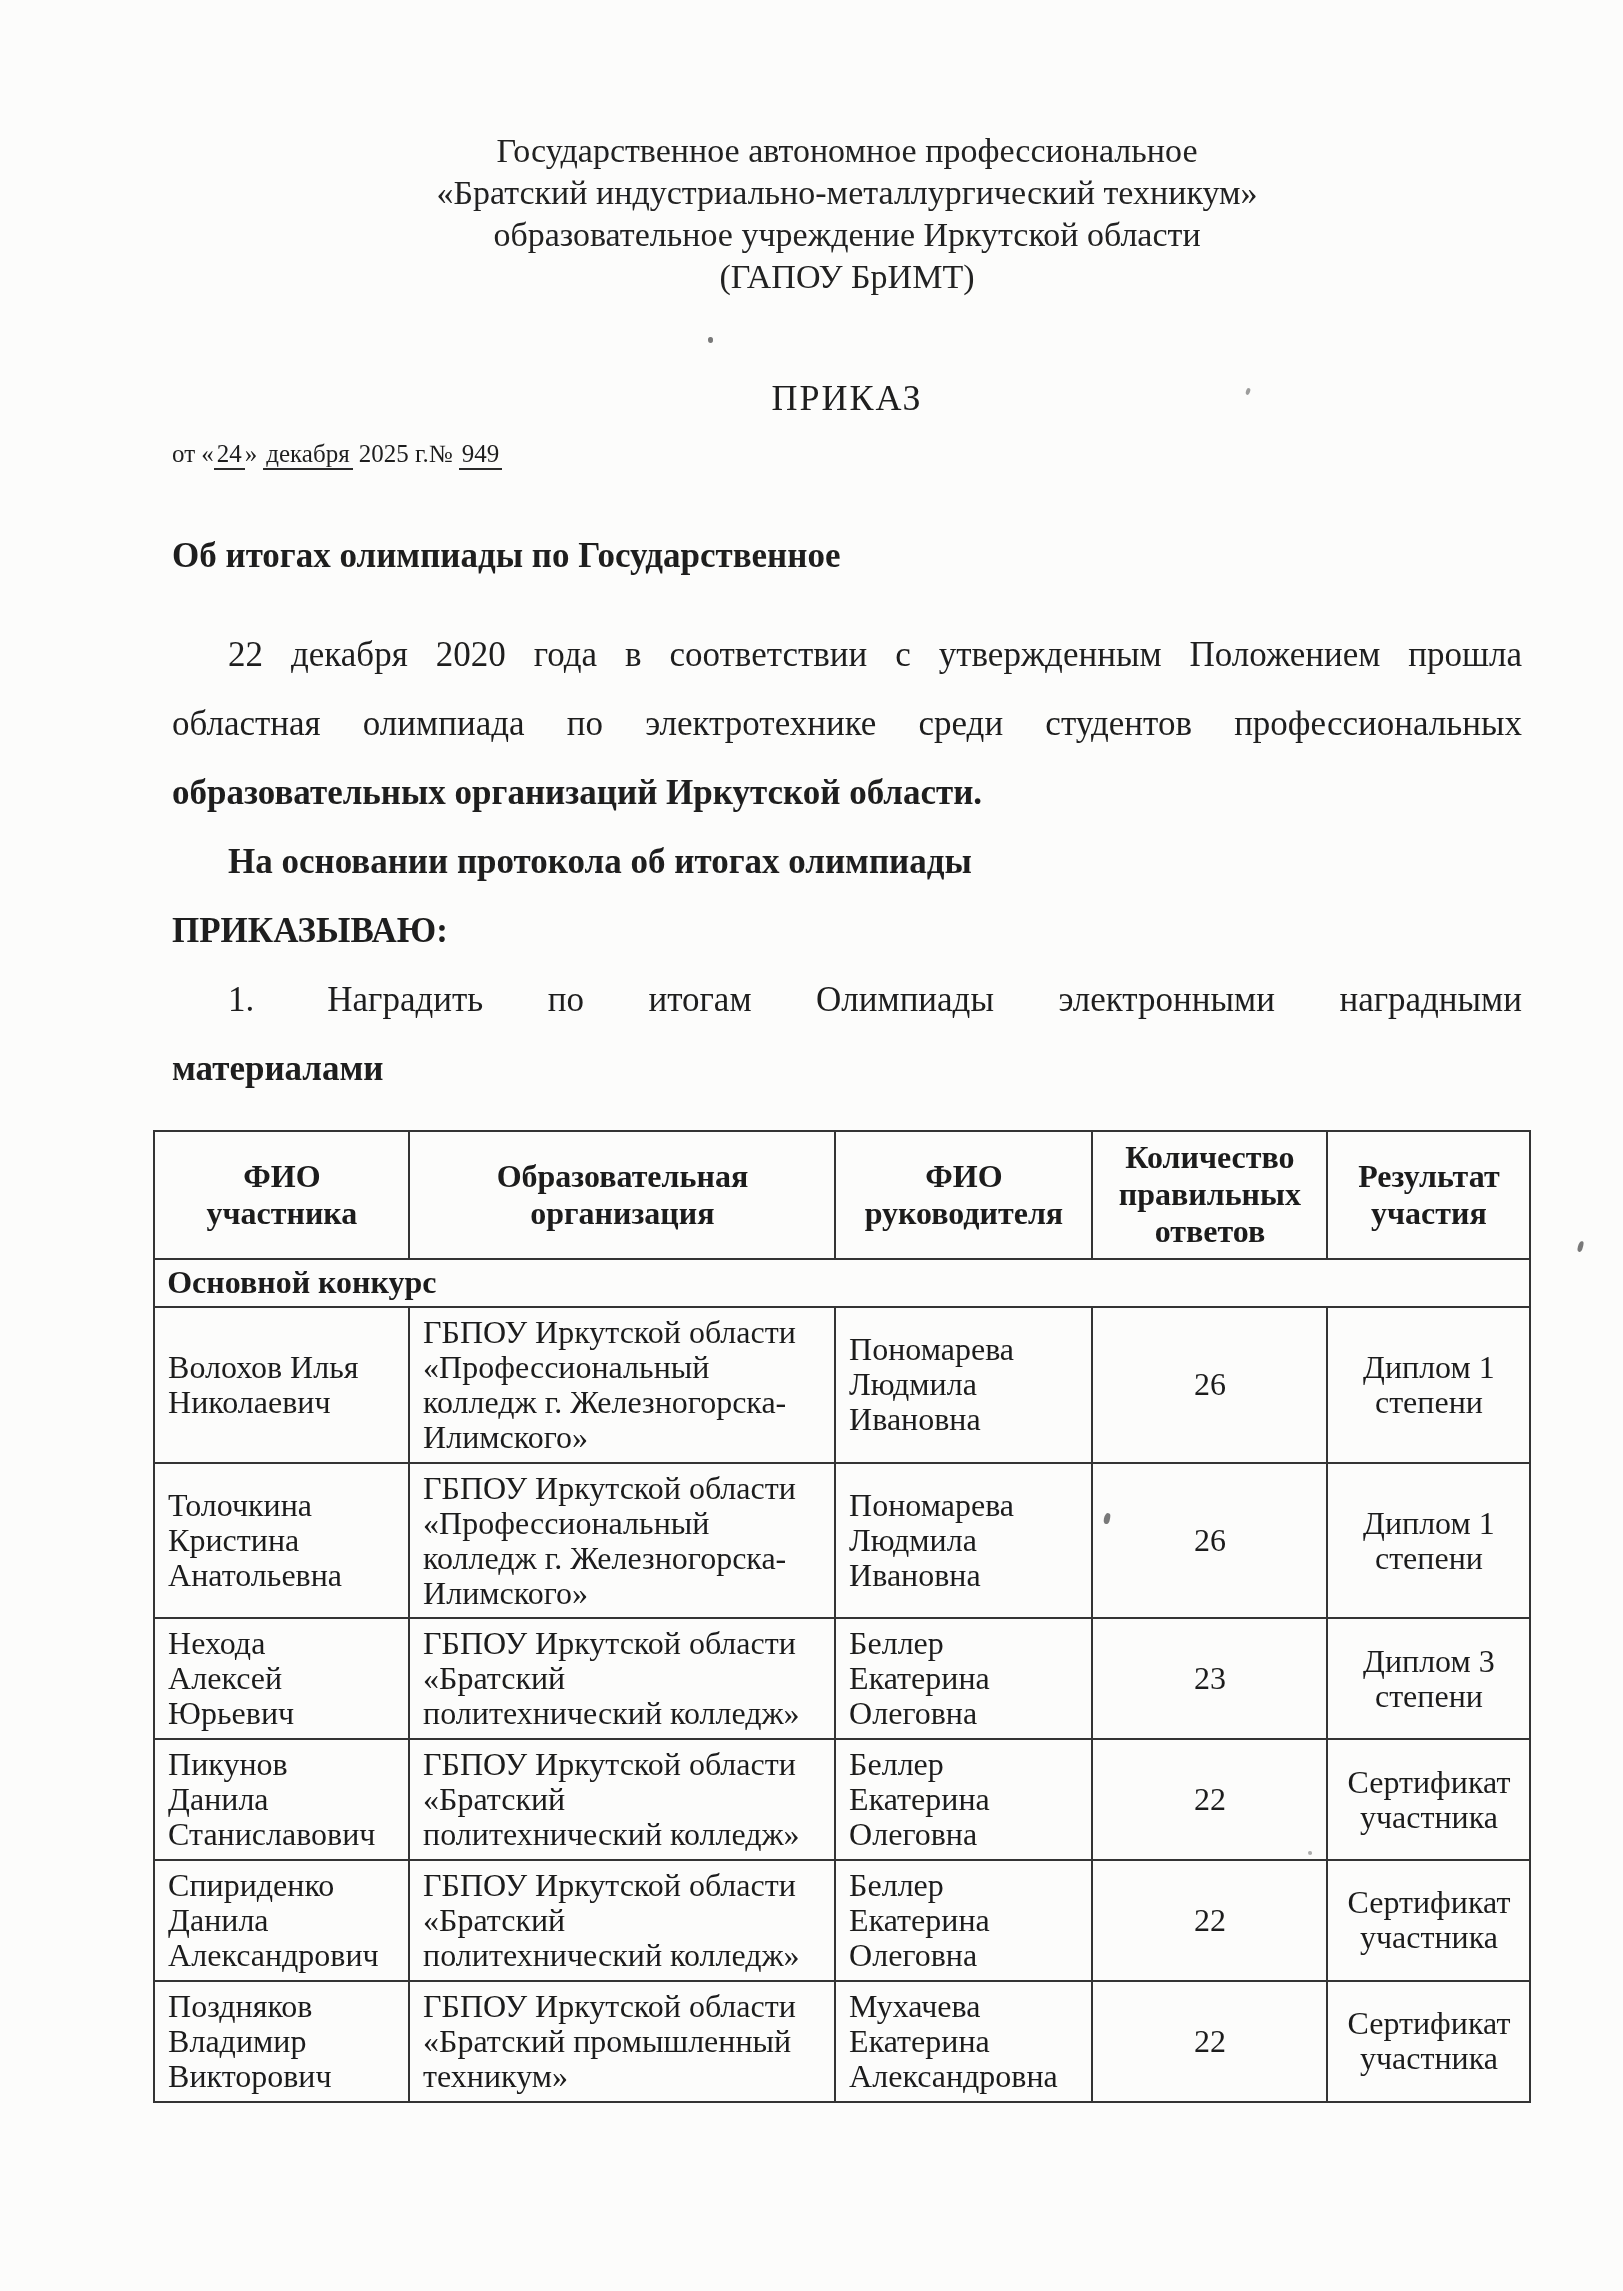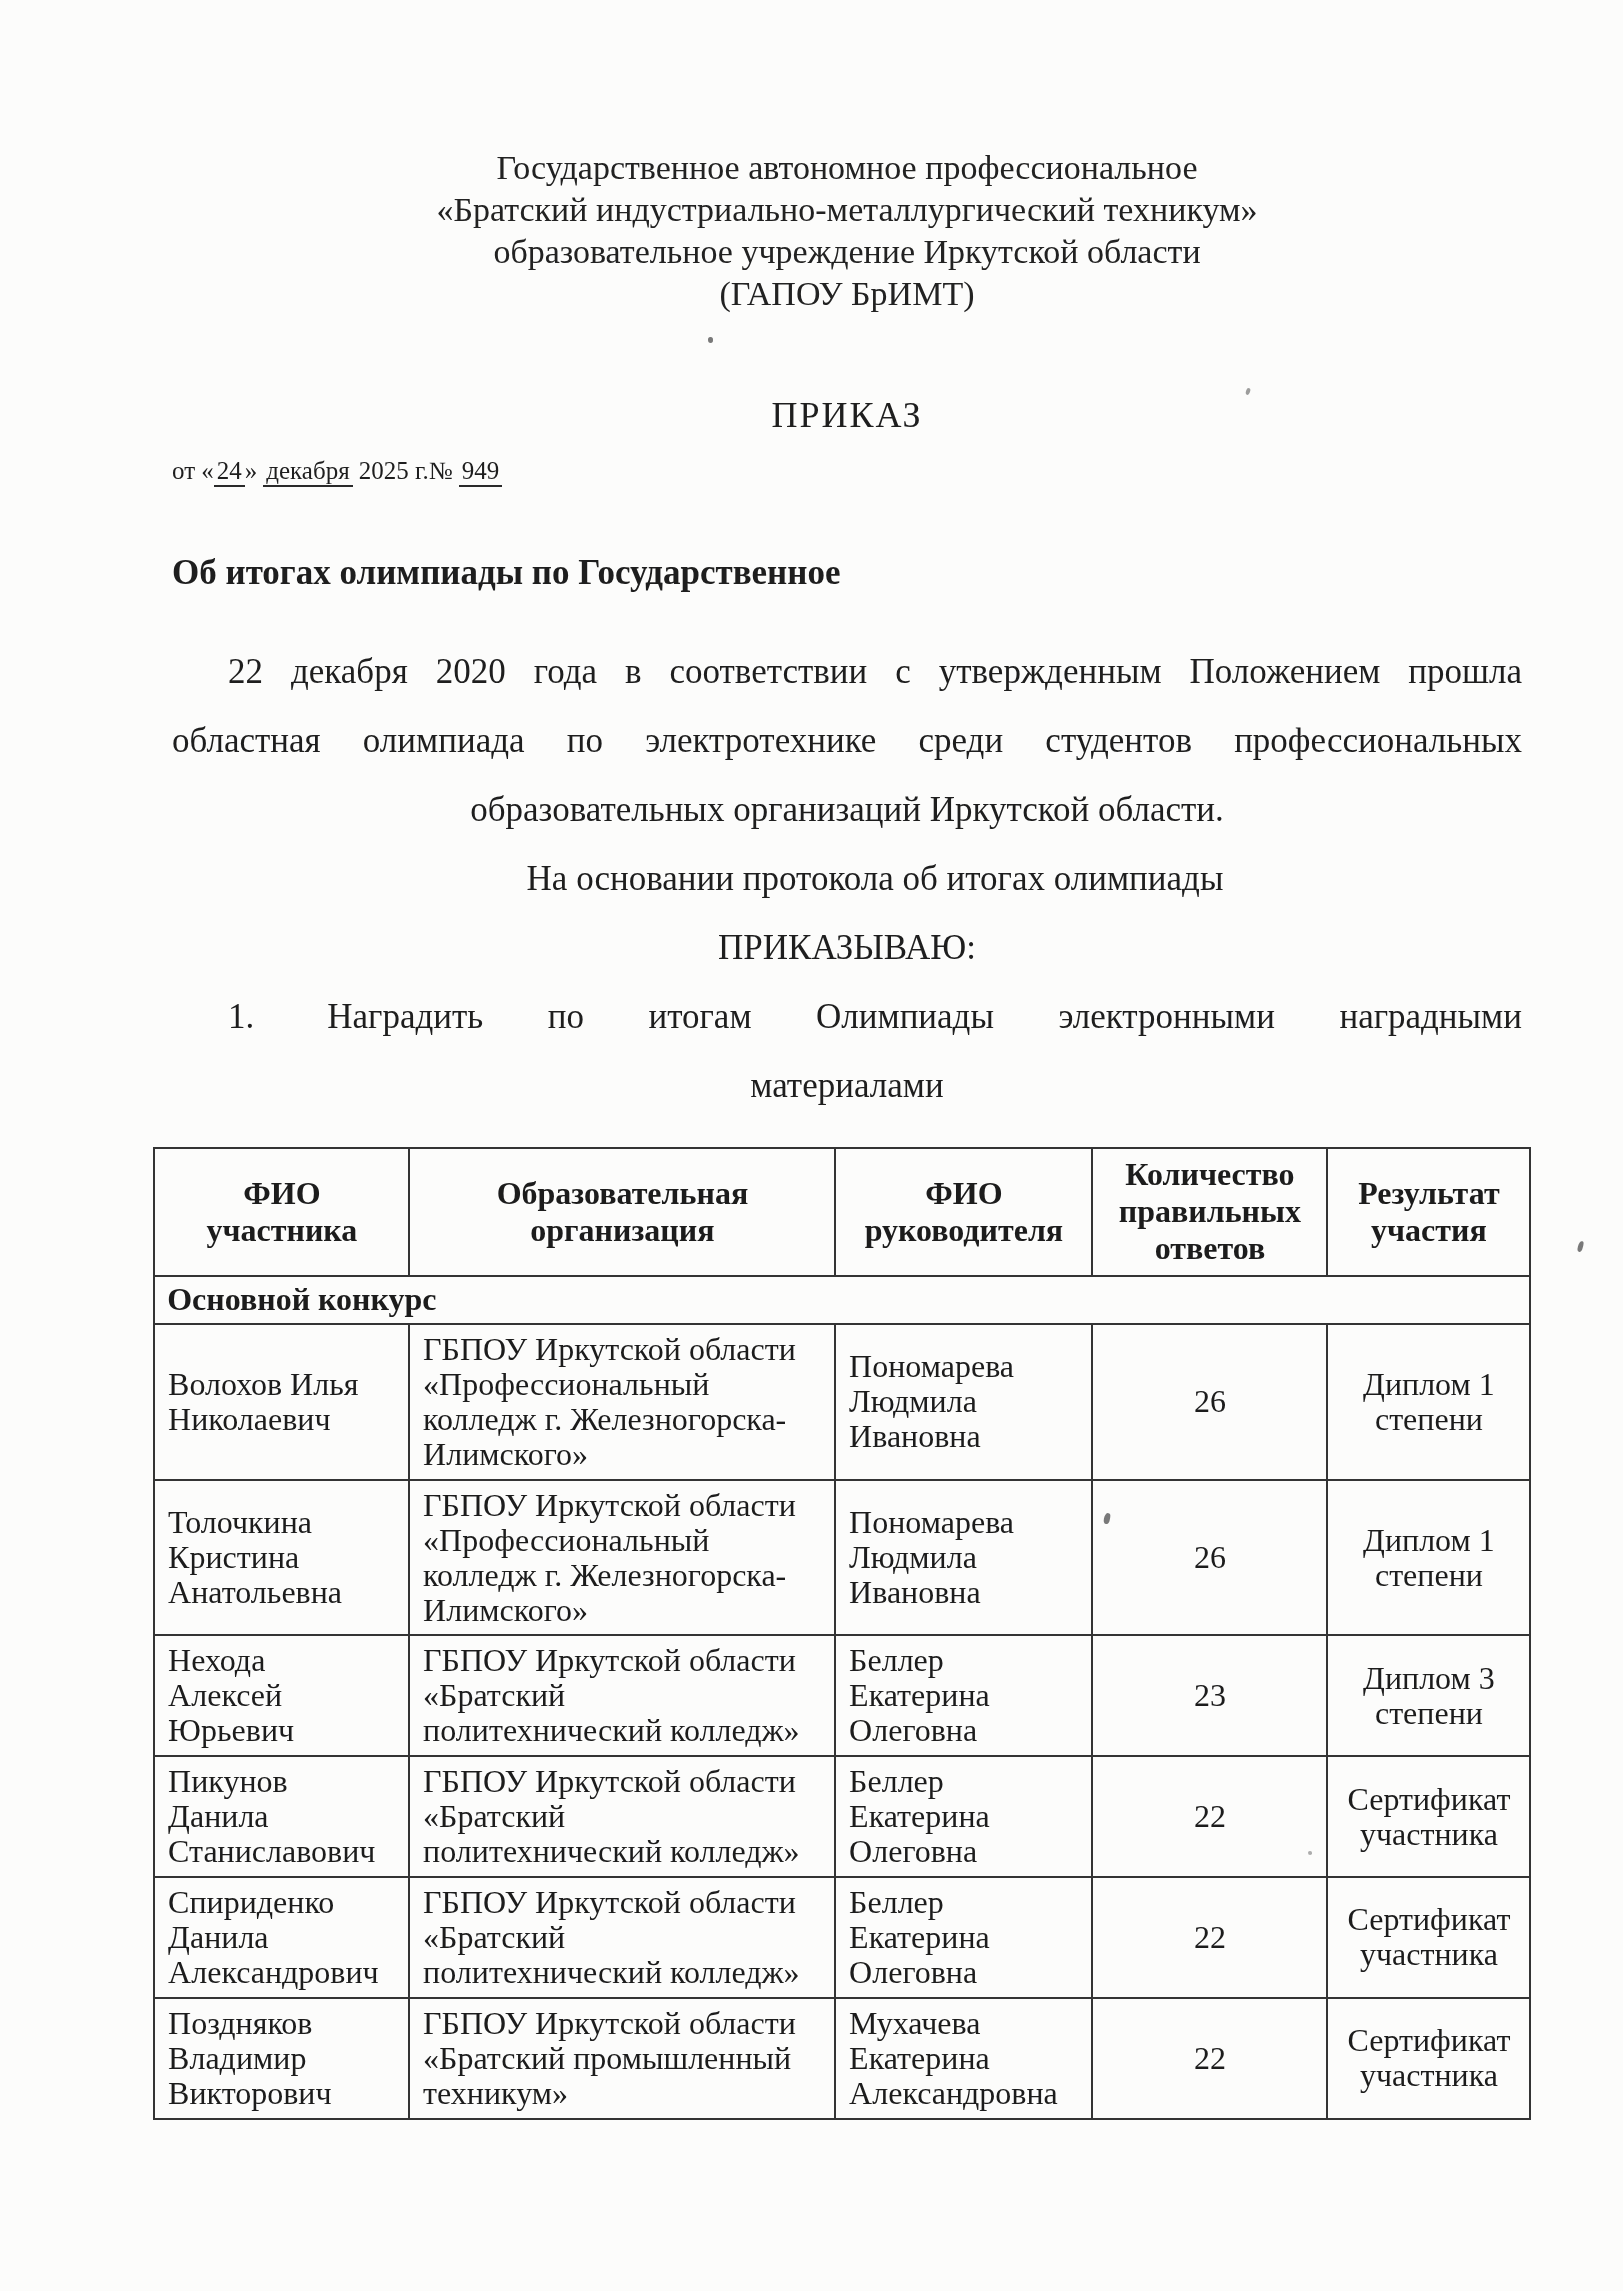--- a/index.html
+++ b/index.html
@@ -12,21 +12,21 @@
     width: 1623px;
     height: 2292px;
     background: #fcfcfb;
     overflow: hidden;
     font-family: "Liberation Serif", "DejaVu Serif", serif;
     color: #1e1e1e;
   }
   .content {
     position: absolute;
     left: 172px;
-    top: 17px;
+    top: 0;
     width: 1350px;
   }
   
   .org-header {
     margin-top: 130px;
     text-align: center;
     font-size: 34px;
     line-height: 42px;
     color: #222;
   }
@@ -61,21 +61,21 @@
     margin-top: 43px;
     font-size: 35px;
   }
   .para > div {
     line-height: 69px;
   }
   .jline {
     text-align: justify;
     text-align-last: justify;
   }
-  .line { text-align: center; }
+  .line { text-align: left; font-weight: bold; }
   .indent { text-indent: 56px; }
   .item-num {
     margin-right: 73px;
   }
   
   table.results {
     margin-left: -18.6px;
     margin-top: 26.5px;
     width: 1376px;
     border-collapse: collapse;

